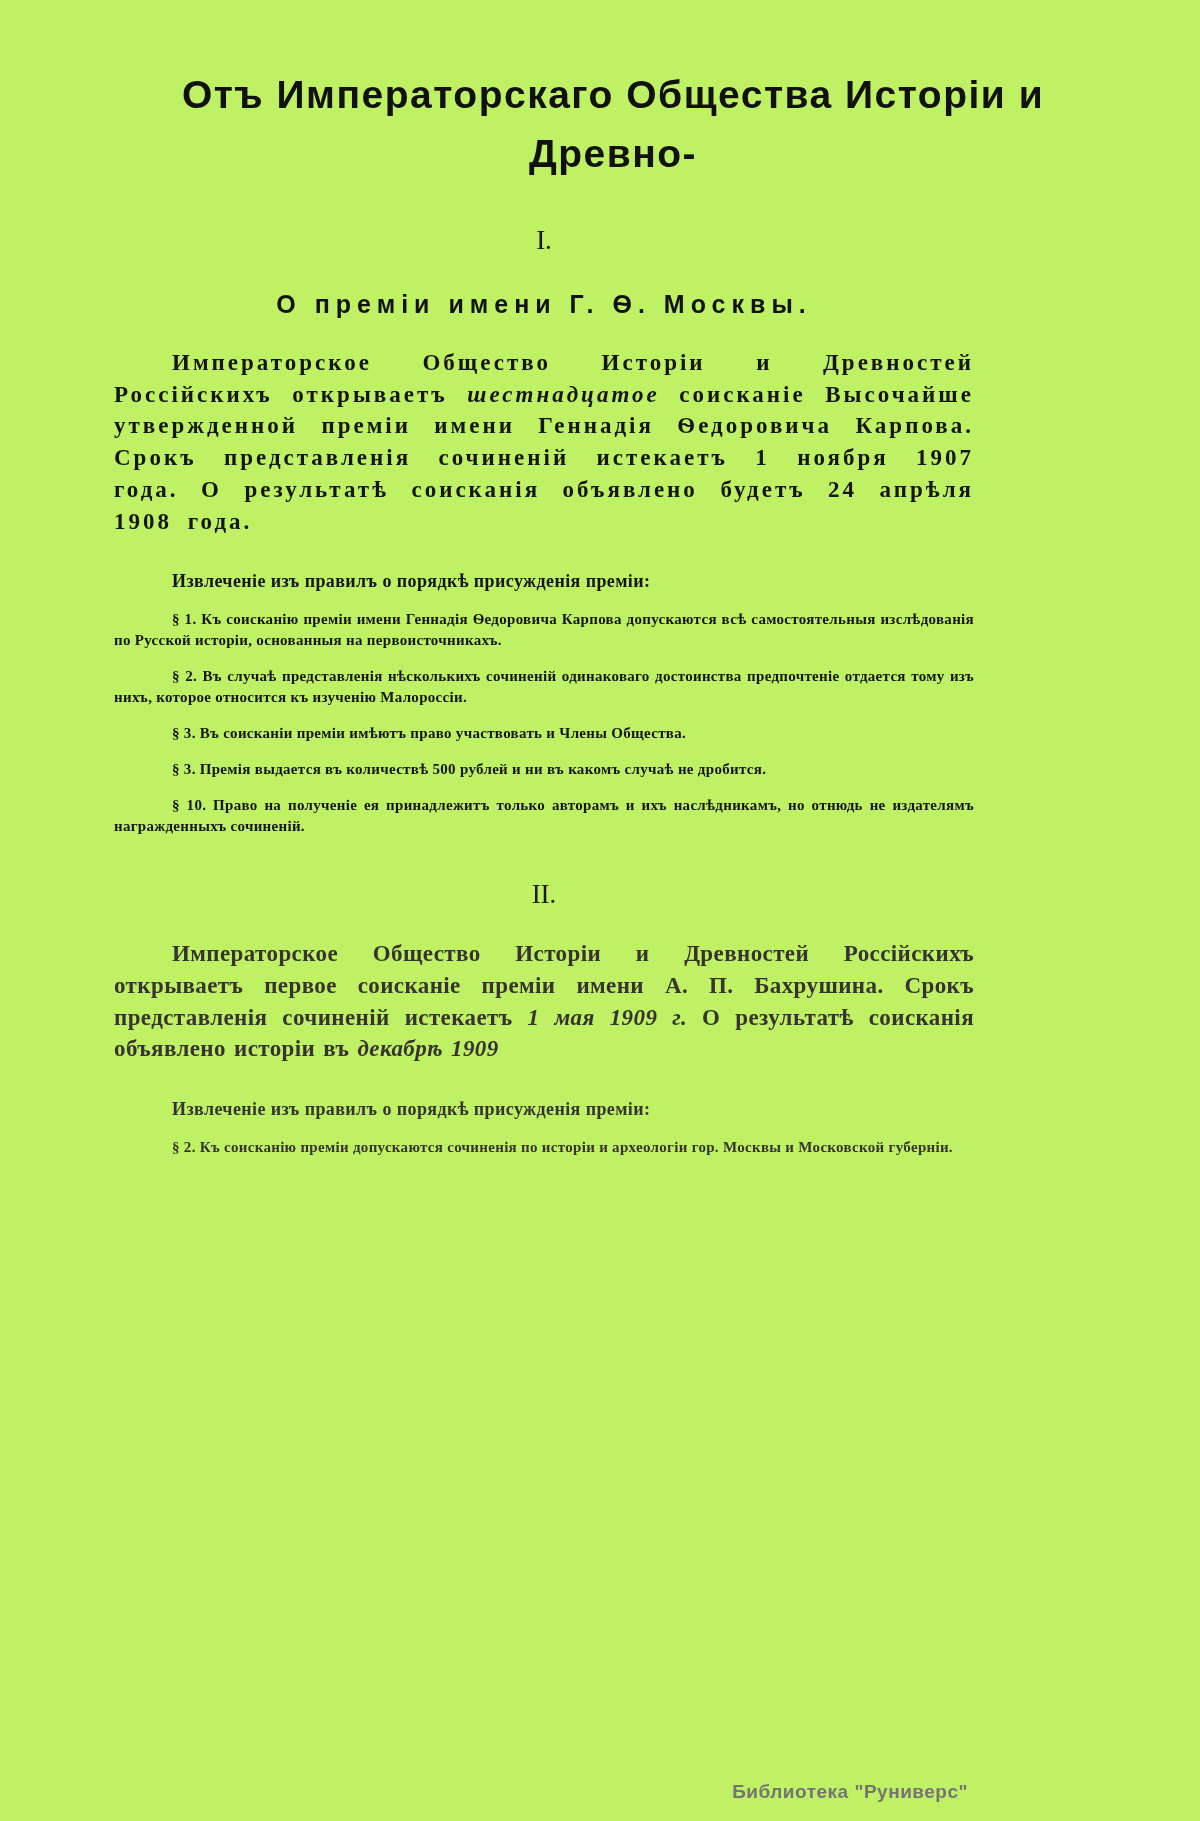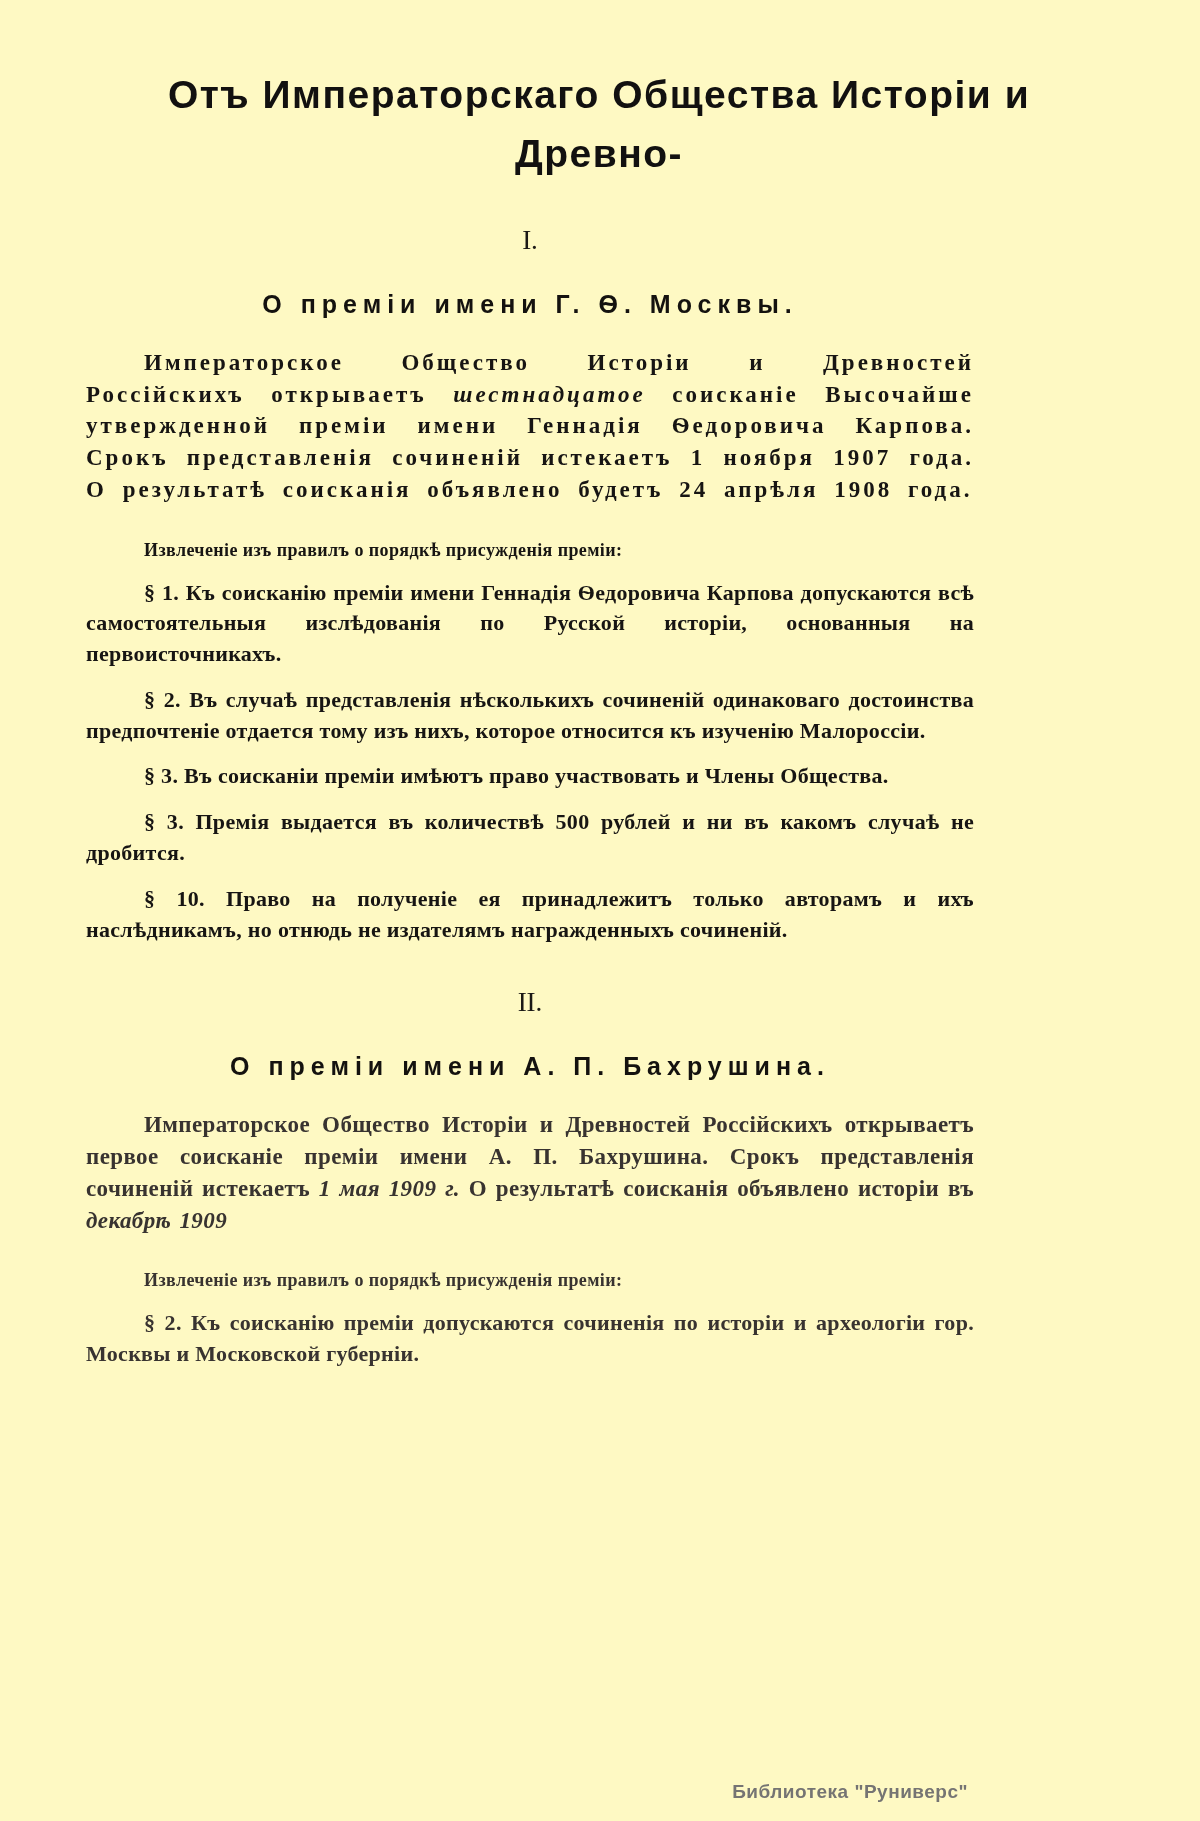--- a/index.html
+++ b/index.html
@@ -5,23 +5,23 @@
   html, body {
     margin: 0;
     padding: 0;
     background: #ffffff;
   }
   .page {
     position: relative;
     width: 1200px;
     height: 1821px;
     margin: 0 auto;
-    background: #fef9c3;
+    background: #bef264;
     box-sizing: border-box;
-    padding: 52px 88px 0 86px;
+    padding: 52px 88px 0 114px;
     color: #171513;
     font-family: "Liberation Serif", "DejaVu Serif", serif;
     overflow: hidden;
   }
   .doc-title {
     display: block;
     margin: 14px 0 0 0;
     text-align: center;
     font-family: "Liberation Sans", "DejaVu Sans", sans-serif;
     font-weight: 700;
@@ -63,21 +63,21 @@
   .extract {
     margin: 32px 0 0 0;
     font-size: 18px;
     line-height: 1.38;
     text-indent: 58px;
     font-weight: 700;
     letter-spacing: 0.4px;
   }
   .rule {
     margin: 15px 0 0 0;
-    font-size: 22px;
+    font-size: 15px;
     line-height: 1.4;
     text-align: justify;
     text-indent: 58px;
     font-weight: 700;
     letter-spacing: 0.3px;
   }
   em.ital { font-style: italic; font-weight: 700; }
   .section-2 { color: #383330; }
   .section-2 .intro {
     letter-spacing: 0.4px;
@@ -113,21 +113,20 @@
 
     <p class="rule">§ 1. Къ соисканію преміи имени Геннадія Ѳедоровича Карпова допускаются всѣ самостоятельныя изслѣдованія по Русской исторіи, основанныя на первоисточникахъ.</p>
     <p class="rule">§ 2. Въ случаѣ представленія нѣсколькихъ сочиненій одинаковаго достоинства предпочтеніе отдается тому изъ нихъ, которое относится къ изученію Малороссіи.</p>
     <p class="rule">§ 3. Въ соисканіи преміи имѣютъ право участвовать и Члены Общества.</p>
     <p class="rule">§ 3. Премія выдается въ количествѣ 500 рублей и ни въ какомъ случаѣ не дробится.</p>
     <p class="rule">§ 10. Право на полученіе ея принадлежитъ только авторамъ и ихъ наслѣдникамъ, но отнюдь не издателямъ награжденныхъ сочиненій.</p>
   </section>
 
   <section class="section section-2">
     <div class="numeral">II.</div>
-    <h2 class="section-heading">О преміи имени А. П. Бахрушина.</h2>
 
     <p class="intro"><span>Императорское Общество Исторіи и Древностей Россійскихъ открываетъ первое соисканіе преміи имени А. П. Бахрушина. Срокъ представленія сочиненій истекаетъ </span><em class="ital">1 мая 1909 г.</em><span> О результатѣ соисканія объявлено исторіи въ </span><em class="ital">декабрѣ 1909</em></p>
 
     <p class="extract">Извлеченіе изъ правилъ о порядкѣ присужденія преміи:</p>
 
     <p class="rule">§ 2. Къ соисканію преміи допускаются сочиненія по исторіи и археологіи гор. Москвы и Московской губерніи.</p>
   </section>
 
   <div class="watermark">Библиотека "Руниверс"</div>
 

